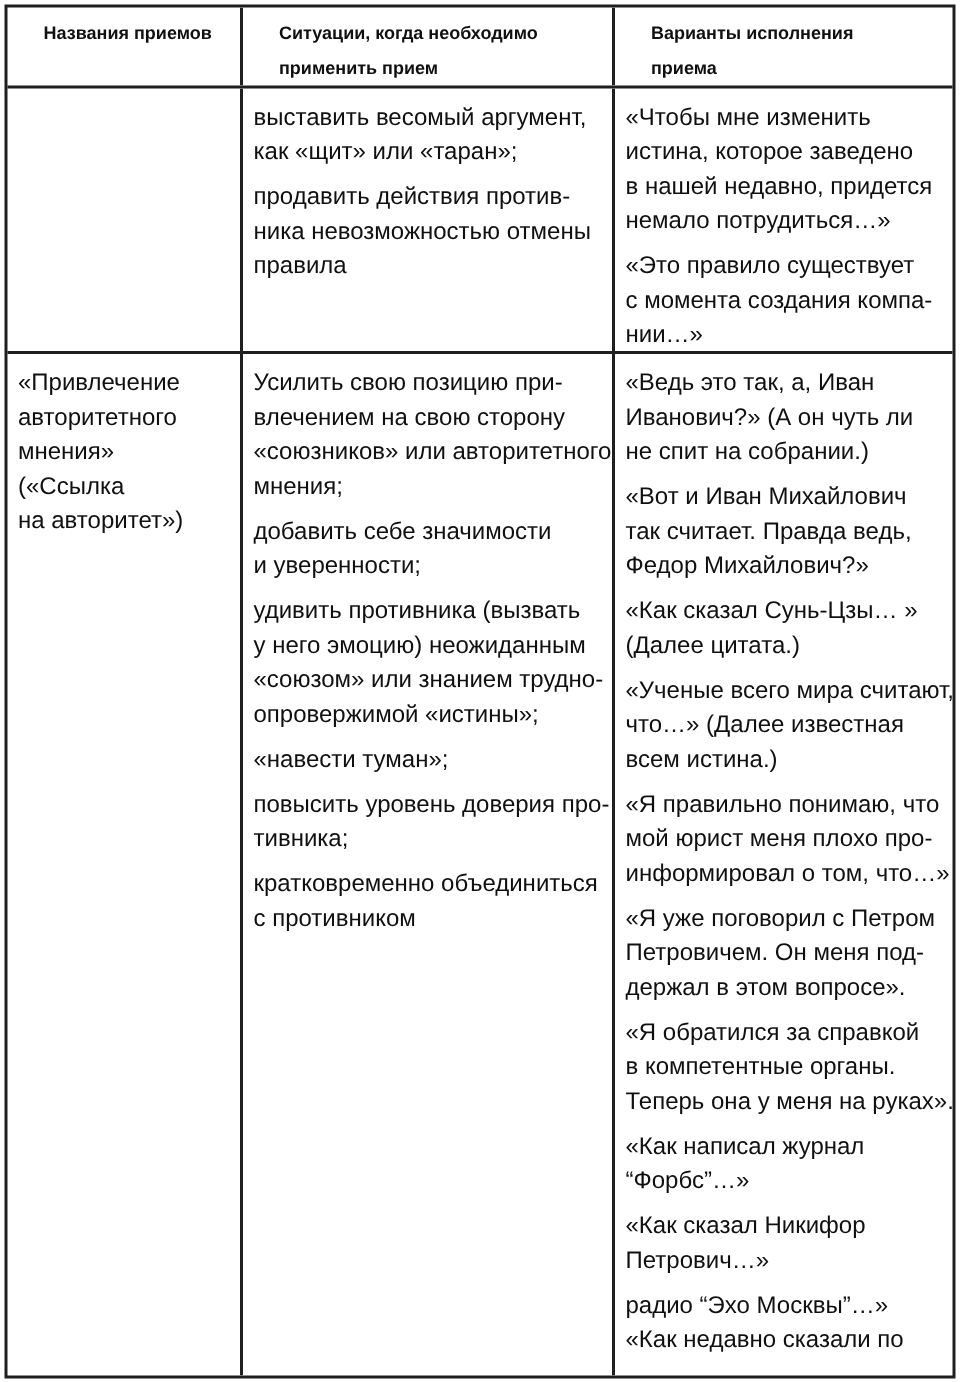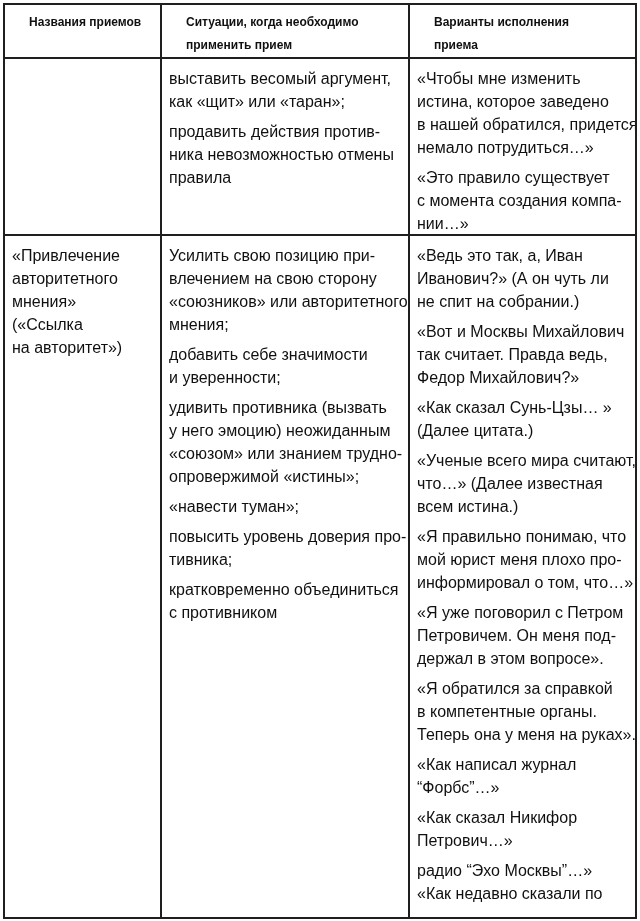--- a/index.html
+++ b/index.html
@@ -76,21 +76,21 @@
         <div class="para">
           <div class="line">продавить действия против-</div>
           <div class="line">ника невозможностью отмены</div>
           <div class="line">правила</div>
         </div>
       </div>
     <div class="cell body-cell">
         <div class="para">
           <div class="line">«Чтобы мне изменить</div>
           <div class="line">истина, которое заведено</div>
-          <div class="line">в нашей обратился, придется</div>
+          <div class="line">в нашей недавно, придется</div>
           <div class="line">немало потрудиться…»</div>
         </div>
         <div class="para">
           <div class="line">«Это правило существует</div>
           <div class="line">с момента создания компа-</div>
           <div class="line">нии…»</div>
         </div>
       </div>
   </div>
 
@@ -133,21 +133,21 @@
           <div class="line">с противником</div>
         </div>
       </div>
     <div class="cell body-cell">
         <div class="para">
           <div class="line">«Ведь это так, а, Иван</div>
           <div class="line">Иванович?» (А он чуть ли</div>
           <div class="line">не спит на собрании.)</div>
         </div>
         <div class="para">
-          <div class="line">«Вот и Москвы Михайлович</div>
+          <div class="line">«Вот и Иван Михайлович</div>
           <div class="line">так считает. Правда ведь,</div>
           <div class="line">Федор Михайлович?»</div>
         </div>
         <div class="para">
           <div class="line">«Как сказал Сунь-Цзы… »</div>
           <div class="line">(Далее цитата.)</div>
         </div>
         <div class="para">
           <div class="line">«Ученые всего мира считают,</div>
           <div class="line">что…» (Далее известная</div>

